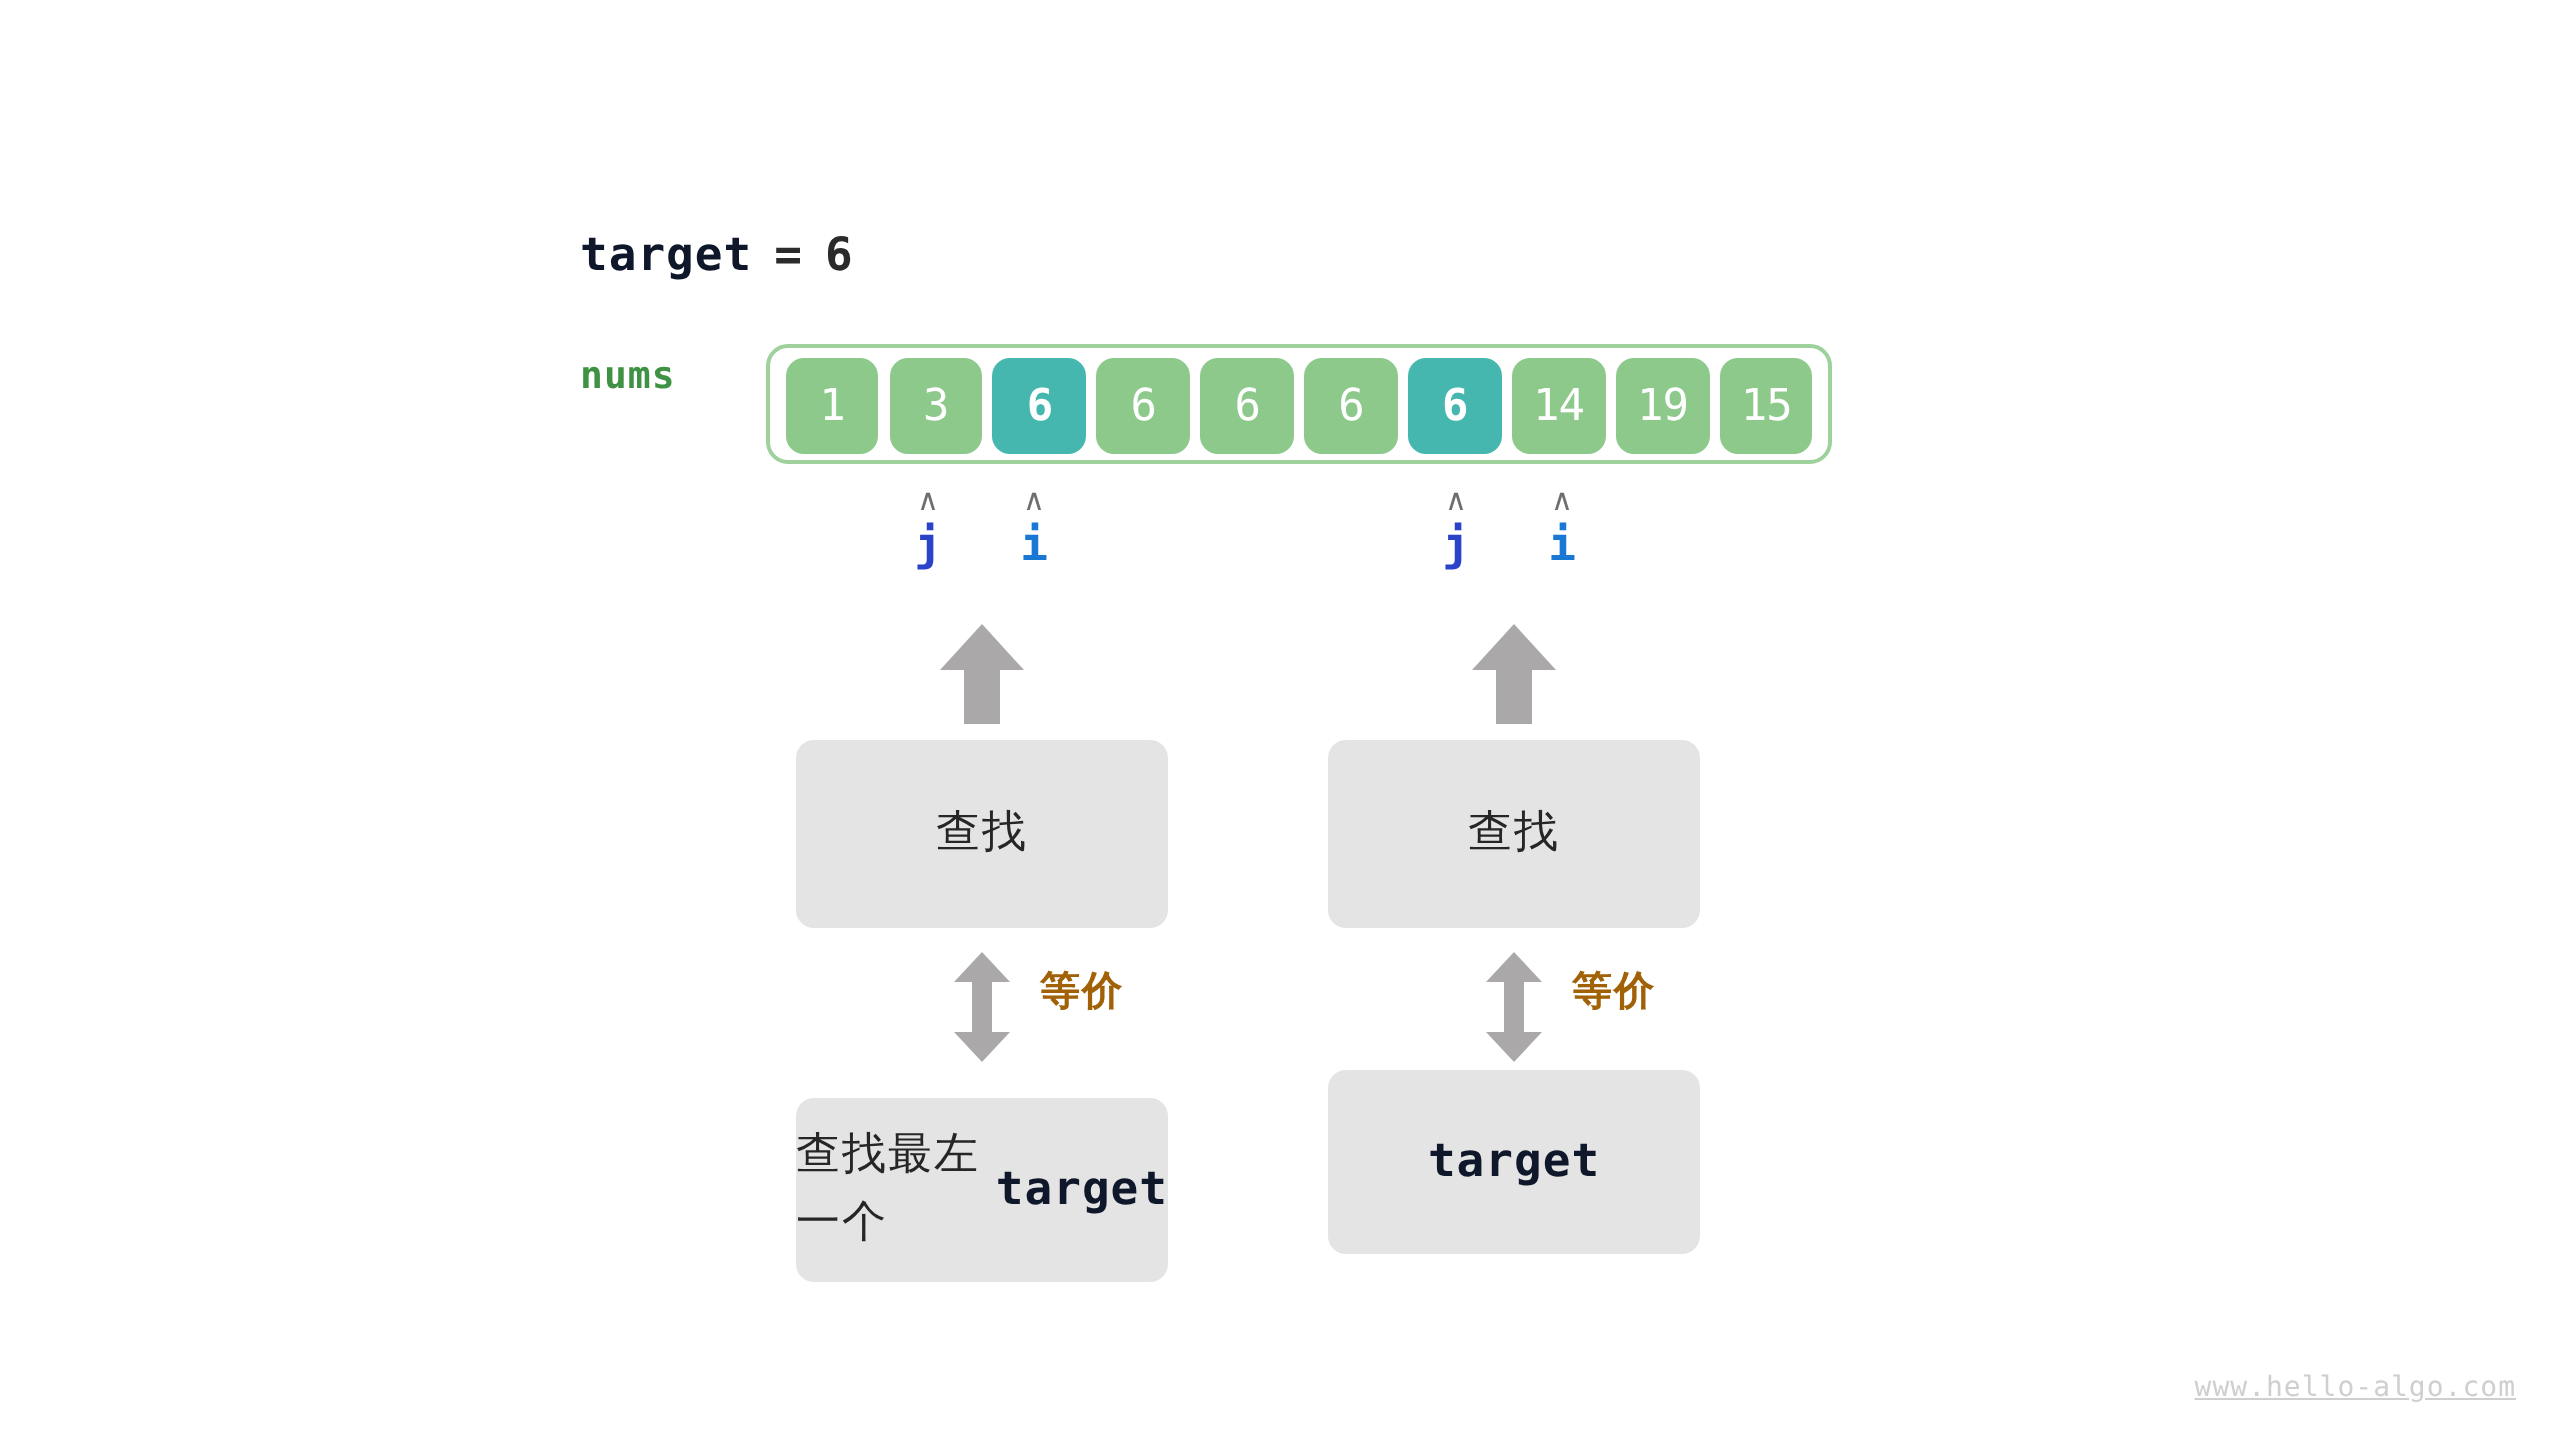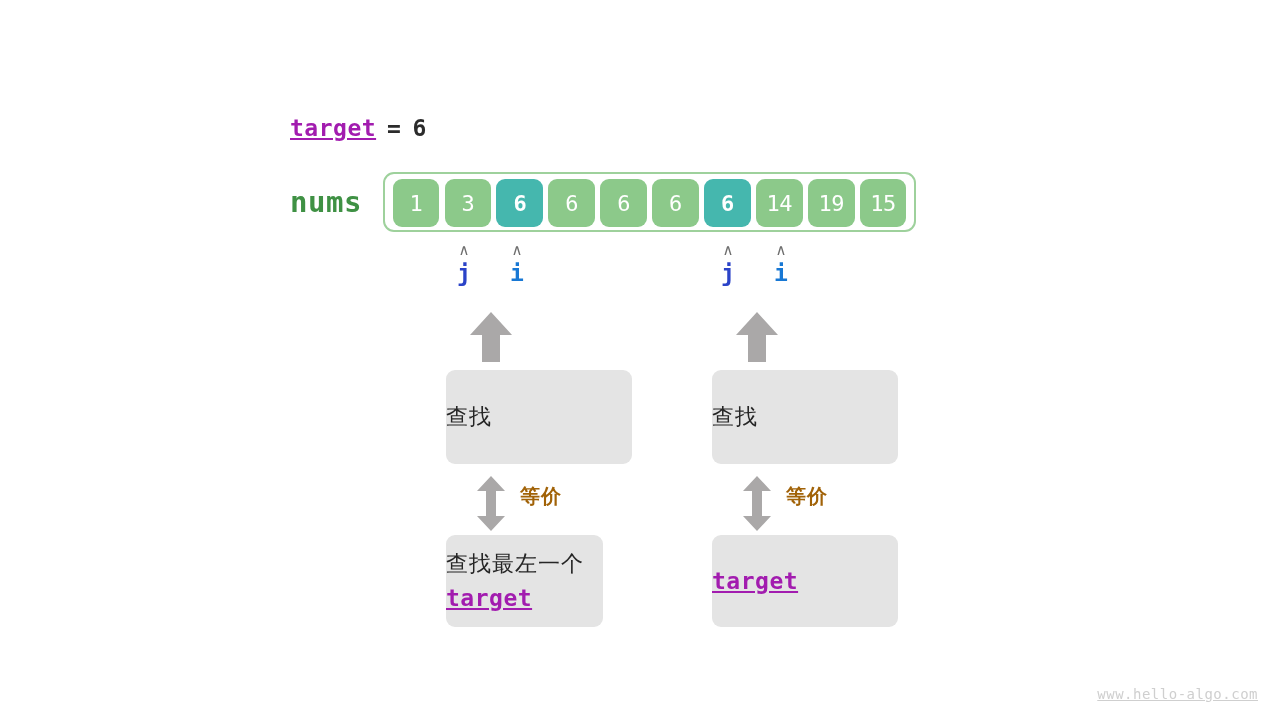--- a/index.html
+++ b/index.html
@@ -26,34 +26,34 @@
     top: 110px;
     height: 36px;
     display: flex;
     align-items: center;
     font-family: "DejaVu Sans Mono", monospace;
     font-size: 23px;
     font-weight: bold;
     letter-spacing: 0.5px;
     white-space: pre;
   }
-  .tok-teal  { color: #a21caf; text-decoration: underline; }
+  .tok-teal  { color: #0f172a; }
   .tok-dark  { color: #2b2b2b; }
   .tok-gap   { display: inline-block; width: 11px; }
 
   
   .nums-label {
     position: absolute;
     left: 290px;
-    top: 186px;
+    top: 172px;
     width: 80px;
     height: 32px;
     line-height: 32px;
     font-family: "DejaVu Sans Mono", monospace;
-    font-size: 29px;
+    font-size: 19px;
     font-weight: bold;
     color: #3f9144;
     letter-spacing: 0.5px;
   }
 
   
   .array-frame {
     position: absolute;
     left: 383px;
     top: 172px;
@@ -124,23 +124,23 @@
     height: 55px;
   }
 
   
   .box {
     position: absolute;
     background: #e4e4e4;
     border-radius: 9px;
     box-sizing: border-box;
     display: flex;
-    flex-direction: column;
+    flex-direction: row;
+    align-items: center;
     justify-content: center;
-    margin-left: 48px;
   }
   .box .cn {
     font-family: "DejaVu Sans", sans-serif;
     font-size: 22px;
     color: #262626;
     line-height: 34px;
     letter-spacing: 1px;
   }
   .box .mono {
     font-family: "DejaVu Sans Mono", monospace;
@@ -229,21 +229,21 @@
     <div class="cn">查找</div>
   </div>
 
   <div class="bi-arrow" style="left:476px; top:476px;">
     <svg width="30" height="55" viewBox="0 0 30 55">
       <polygon points="15,0 29,15 20,15 20,40 29,40 15,55 1,40 10,40 10,15 1,15" fill="#aaa8a8"></polygon>
     </svg>
   </div>
   <div class="equiv-label" style="left:520px; top:486px;">等价</div>
 
-  <div class="box" style="left:398px; top:535px; width:157px; height:92px;">
+  <div class="box" style="left:398px; top:549px; width:186px; height:92px;">
     <div class="cn">查找最左一个</div>
     <div class="mono tok-teal">target</div>
   </div>
 
   <div class="up-arrow" style="left:734px; top:312px;">
     <svg width="46" height="50" viewBox="0 0 46 50">
       <polygon points="23,0 44,23 32,23 32,50 14,50 14,23 2,23" fill="#aaa8a8"></polygon>
     </svg>
   </div>
 

